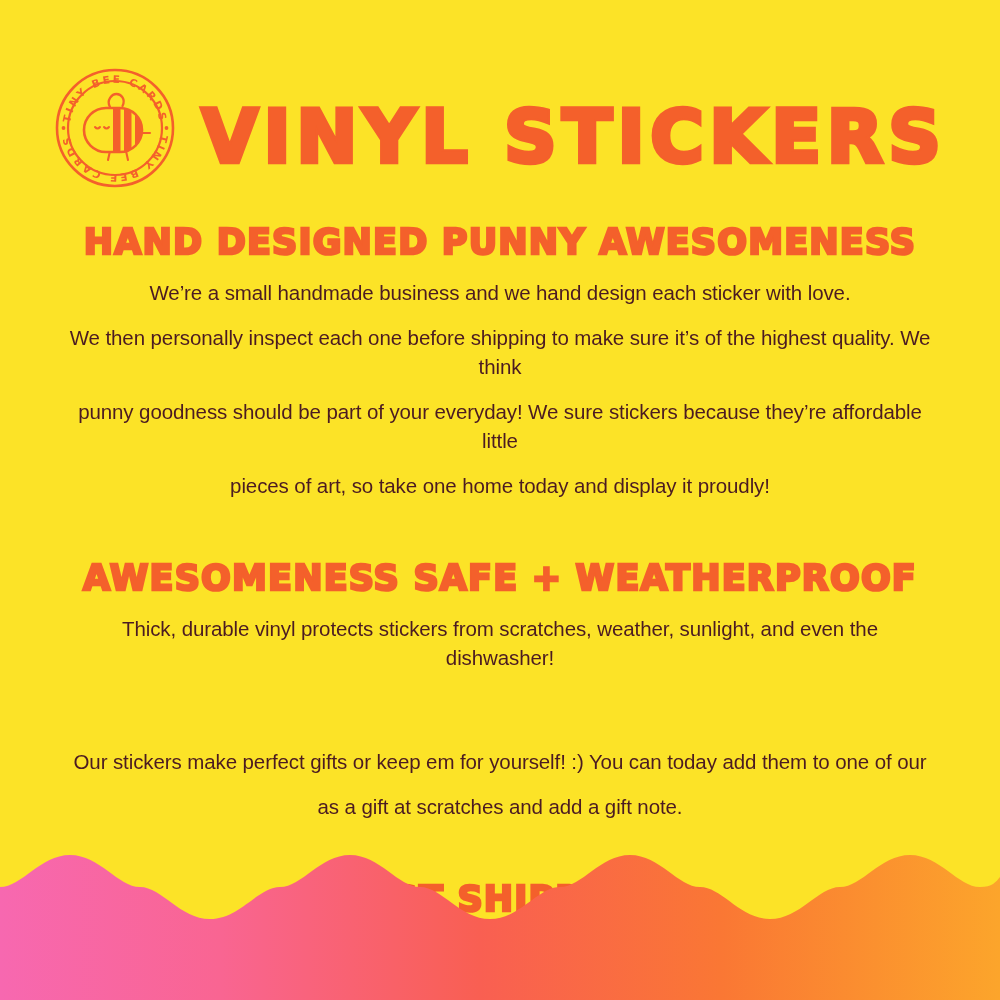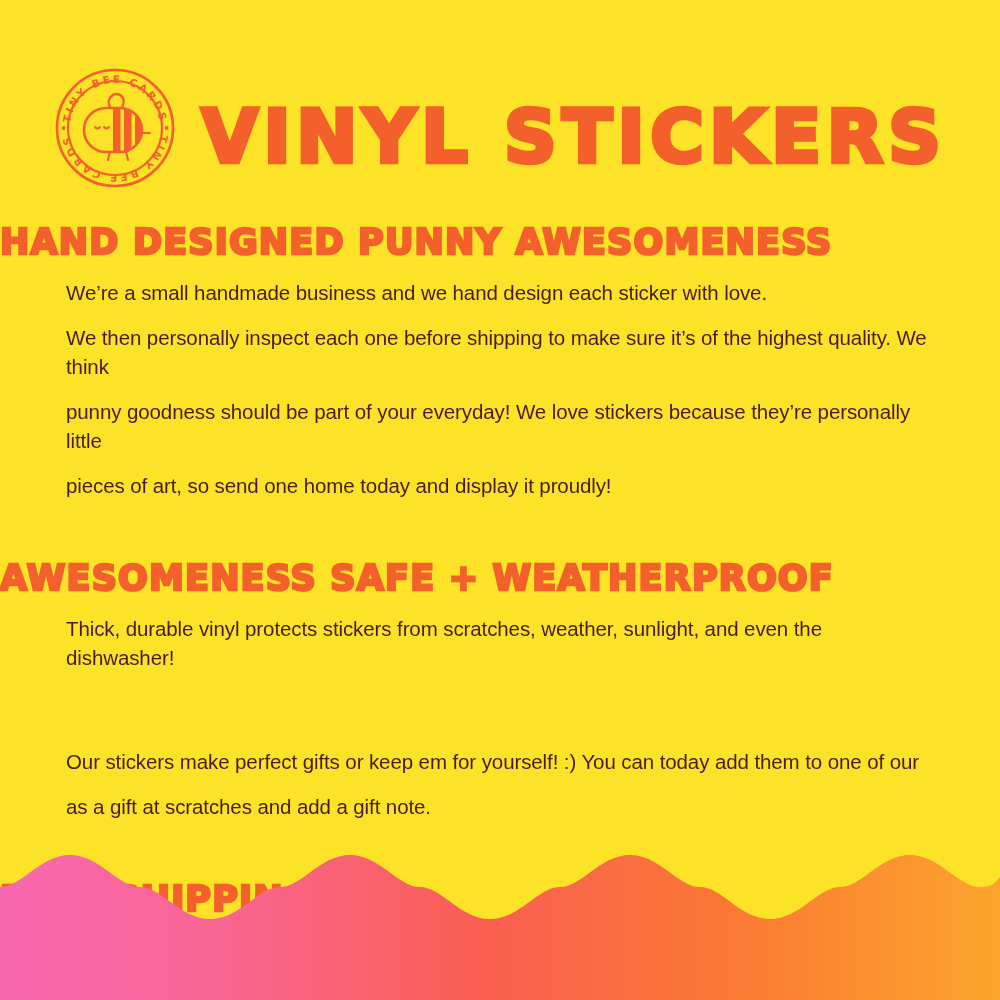--- a/index.html
+++ b/index.html
@@ -62,21 +62,21 @@
   }
 
   
   .sections {
     position: absolute;
     top: 224px;
     left: 0;
     width: 1000px;
   }
 
-  .section { width: 1000px; text-align: left; }
+  .section { width: 1000px; text-align: center; }
 
   .section-heading {
     font-family: "DejaVu Sans", sans-serif;
     font-weight: 700;
     font-size: 35px;
     line-height: 1.08;
     letter-spacing: 1.2px;
     color: #F4602B;
     margin: 0 0 9px 0;
     -webkit-text-stroke: 2.6px #F4602B;
@@ -167,22 +167,22 @@
     </div>
   </div>
 
   <div class="sections">
 
     <div class="section">
       <h2 class="section-heading">HAND DESIGNED PUNNY AWESOMENESS</h2>
       <div class="section-body">
         <p>We’re a small handmade business and we hand design each sticker with love.</p>
         <p>We then personally inspect each one before shipping to make sure it’s of the highest quality. We think</p>
-        <p>punny goodness should be part of your everyday! We love stickers because they’re personally little</p>
-        <p>pieces of art, so send one home today and display it proudly!</p>
+        <p>punny goodness should be part of your everyday! We sure stickers because they’re affordable little</p>
+        <p>pieces of art, so take one home today and display it proudly!</p>
       </div>
     </div>
 
     <div class="sec-gap-1"></div>
 
     <div class="section">
       <h2 class="section-heading">AWESOMENESS SAFE + WEATHERPROOF</h2>
       <div class="section-body">
         <p>Thick, durable vinyl protects stickers from scratches, weather, sunlight, and even the dishwasher!</p>
       </div>

